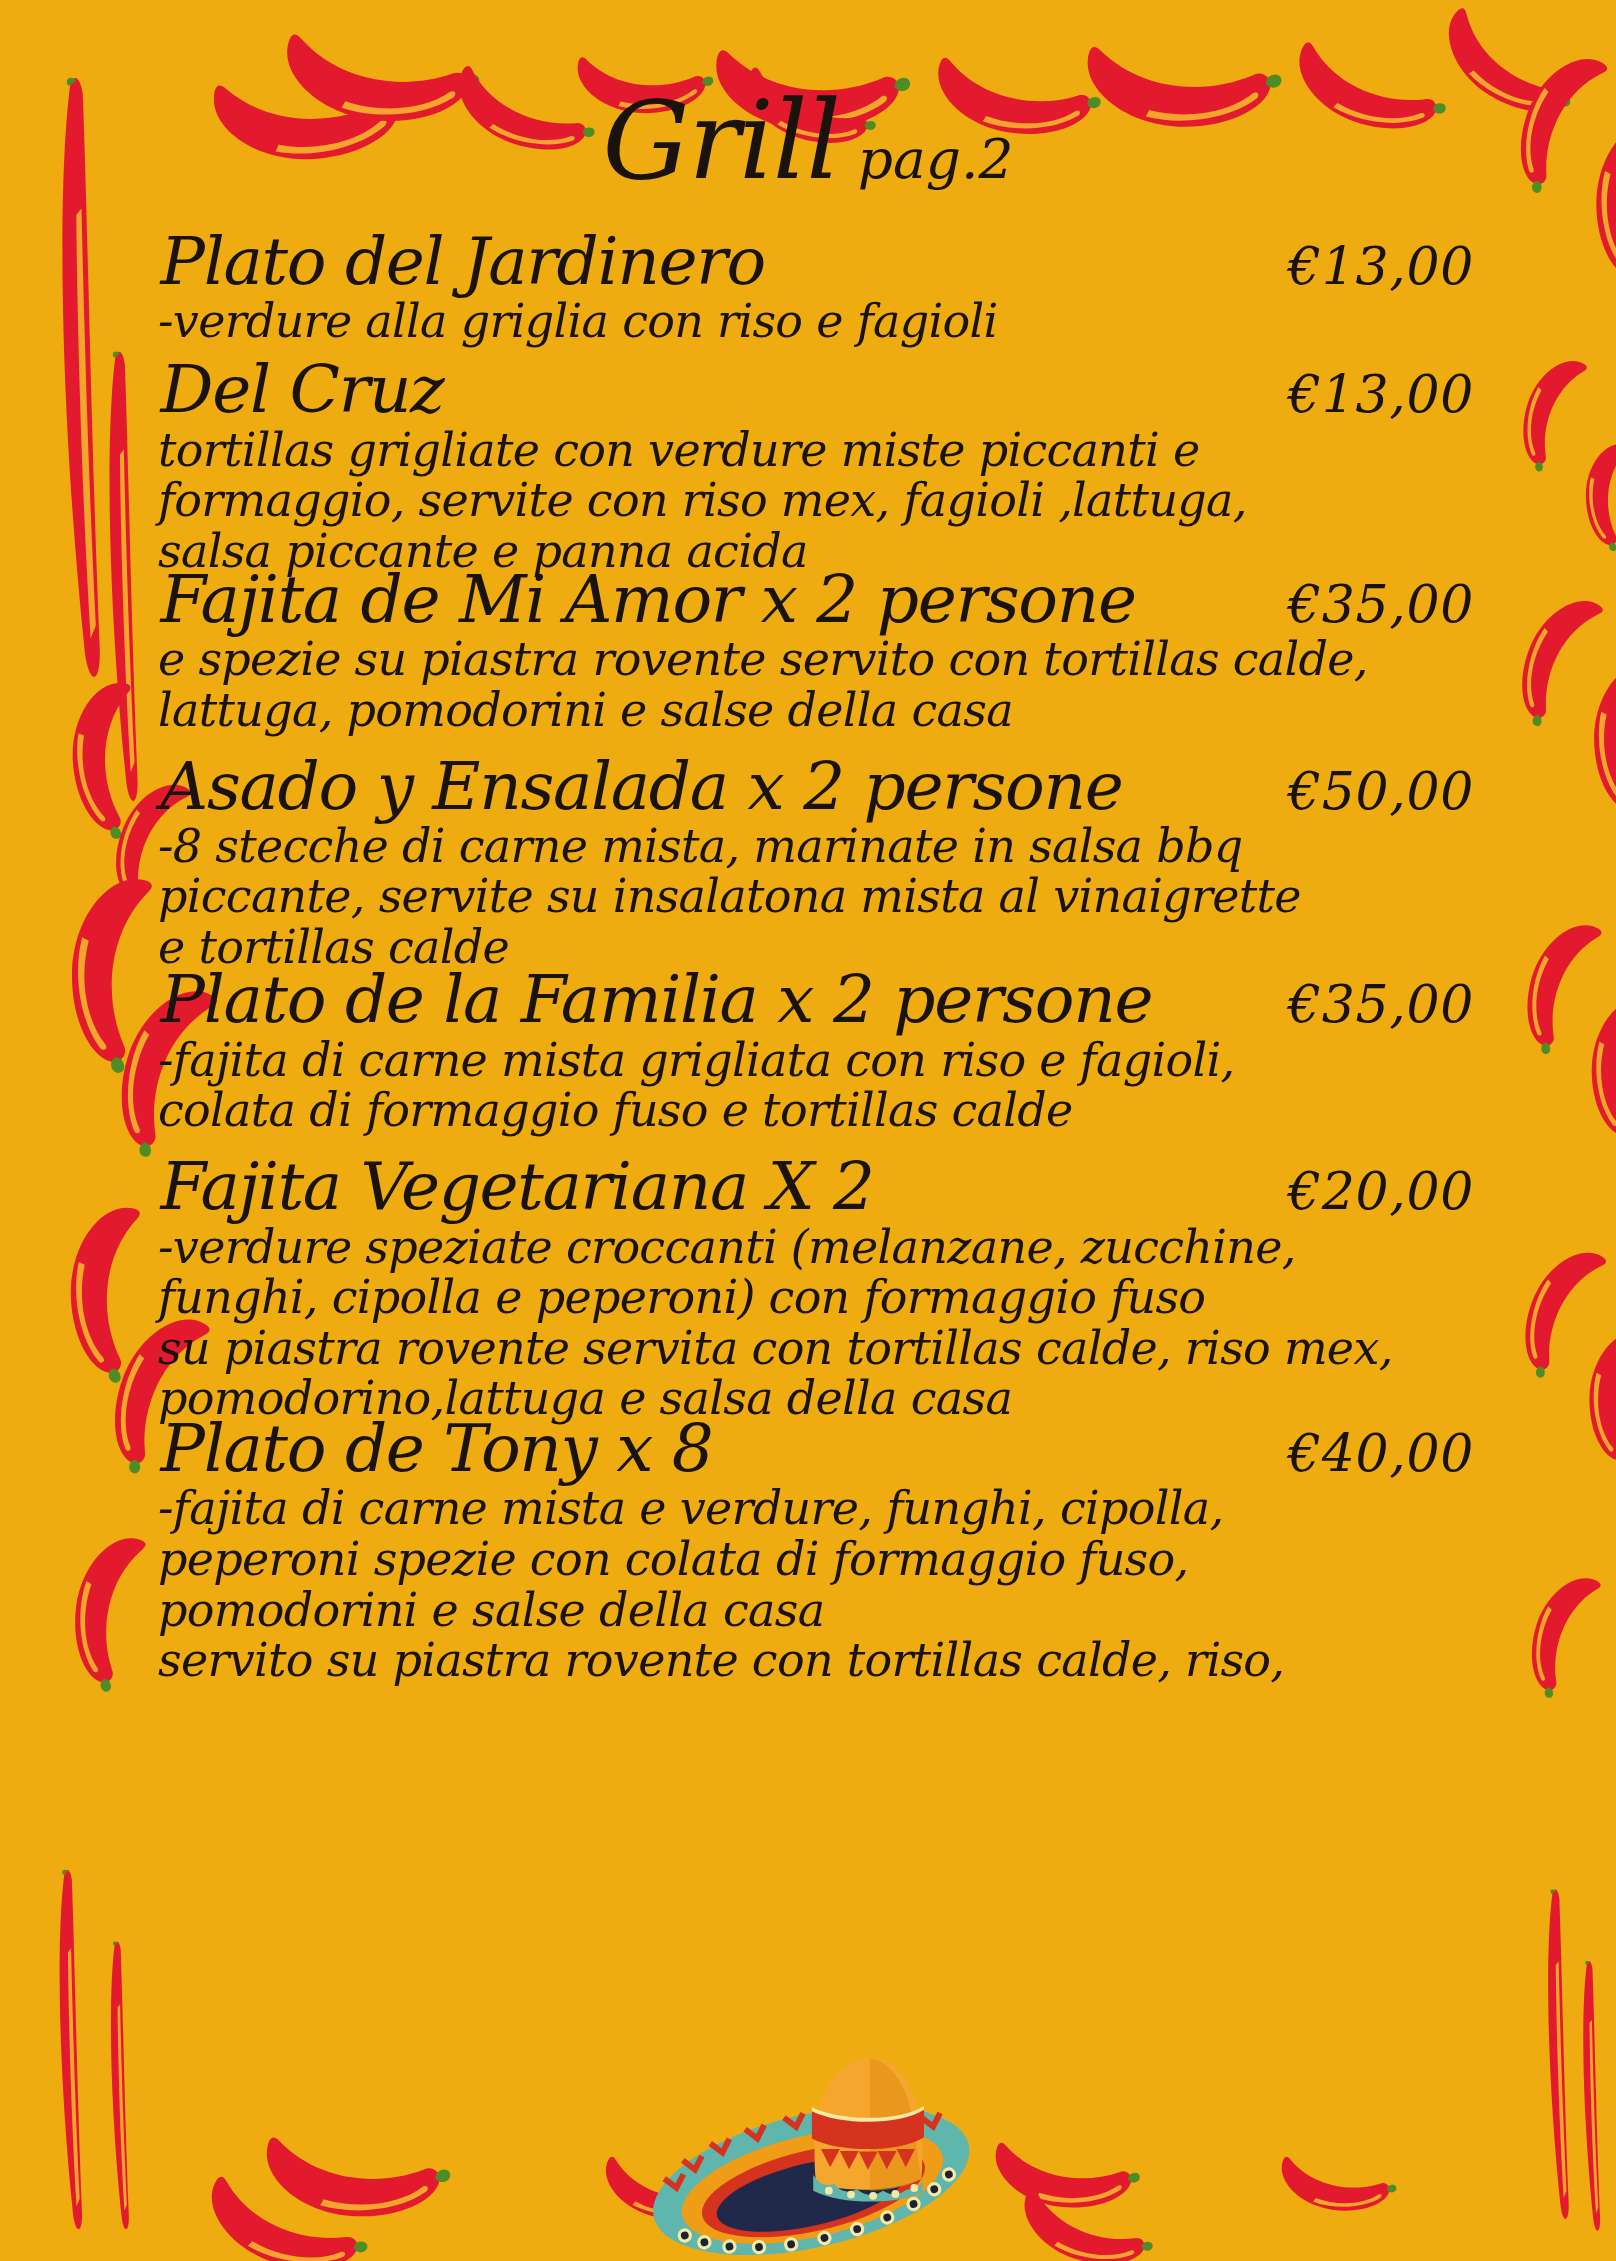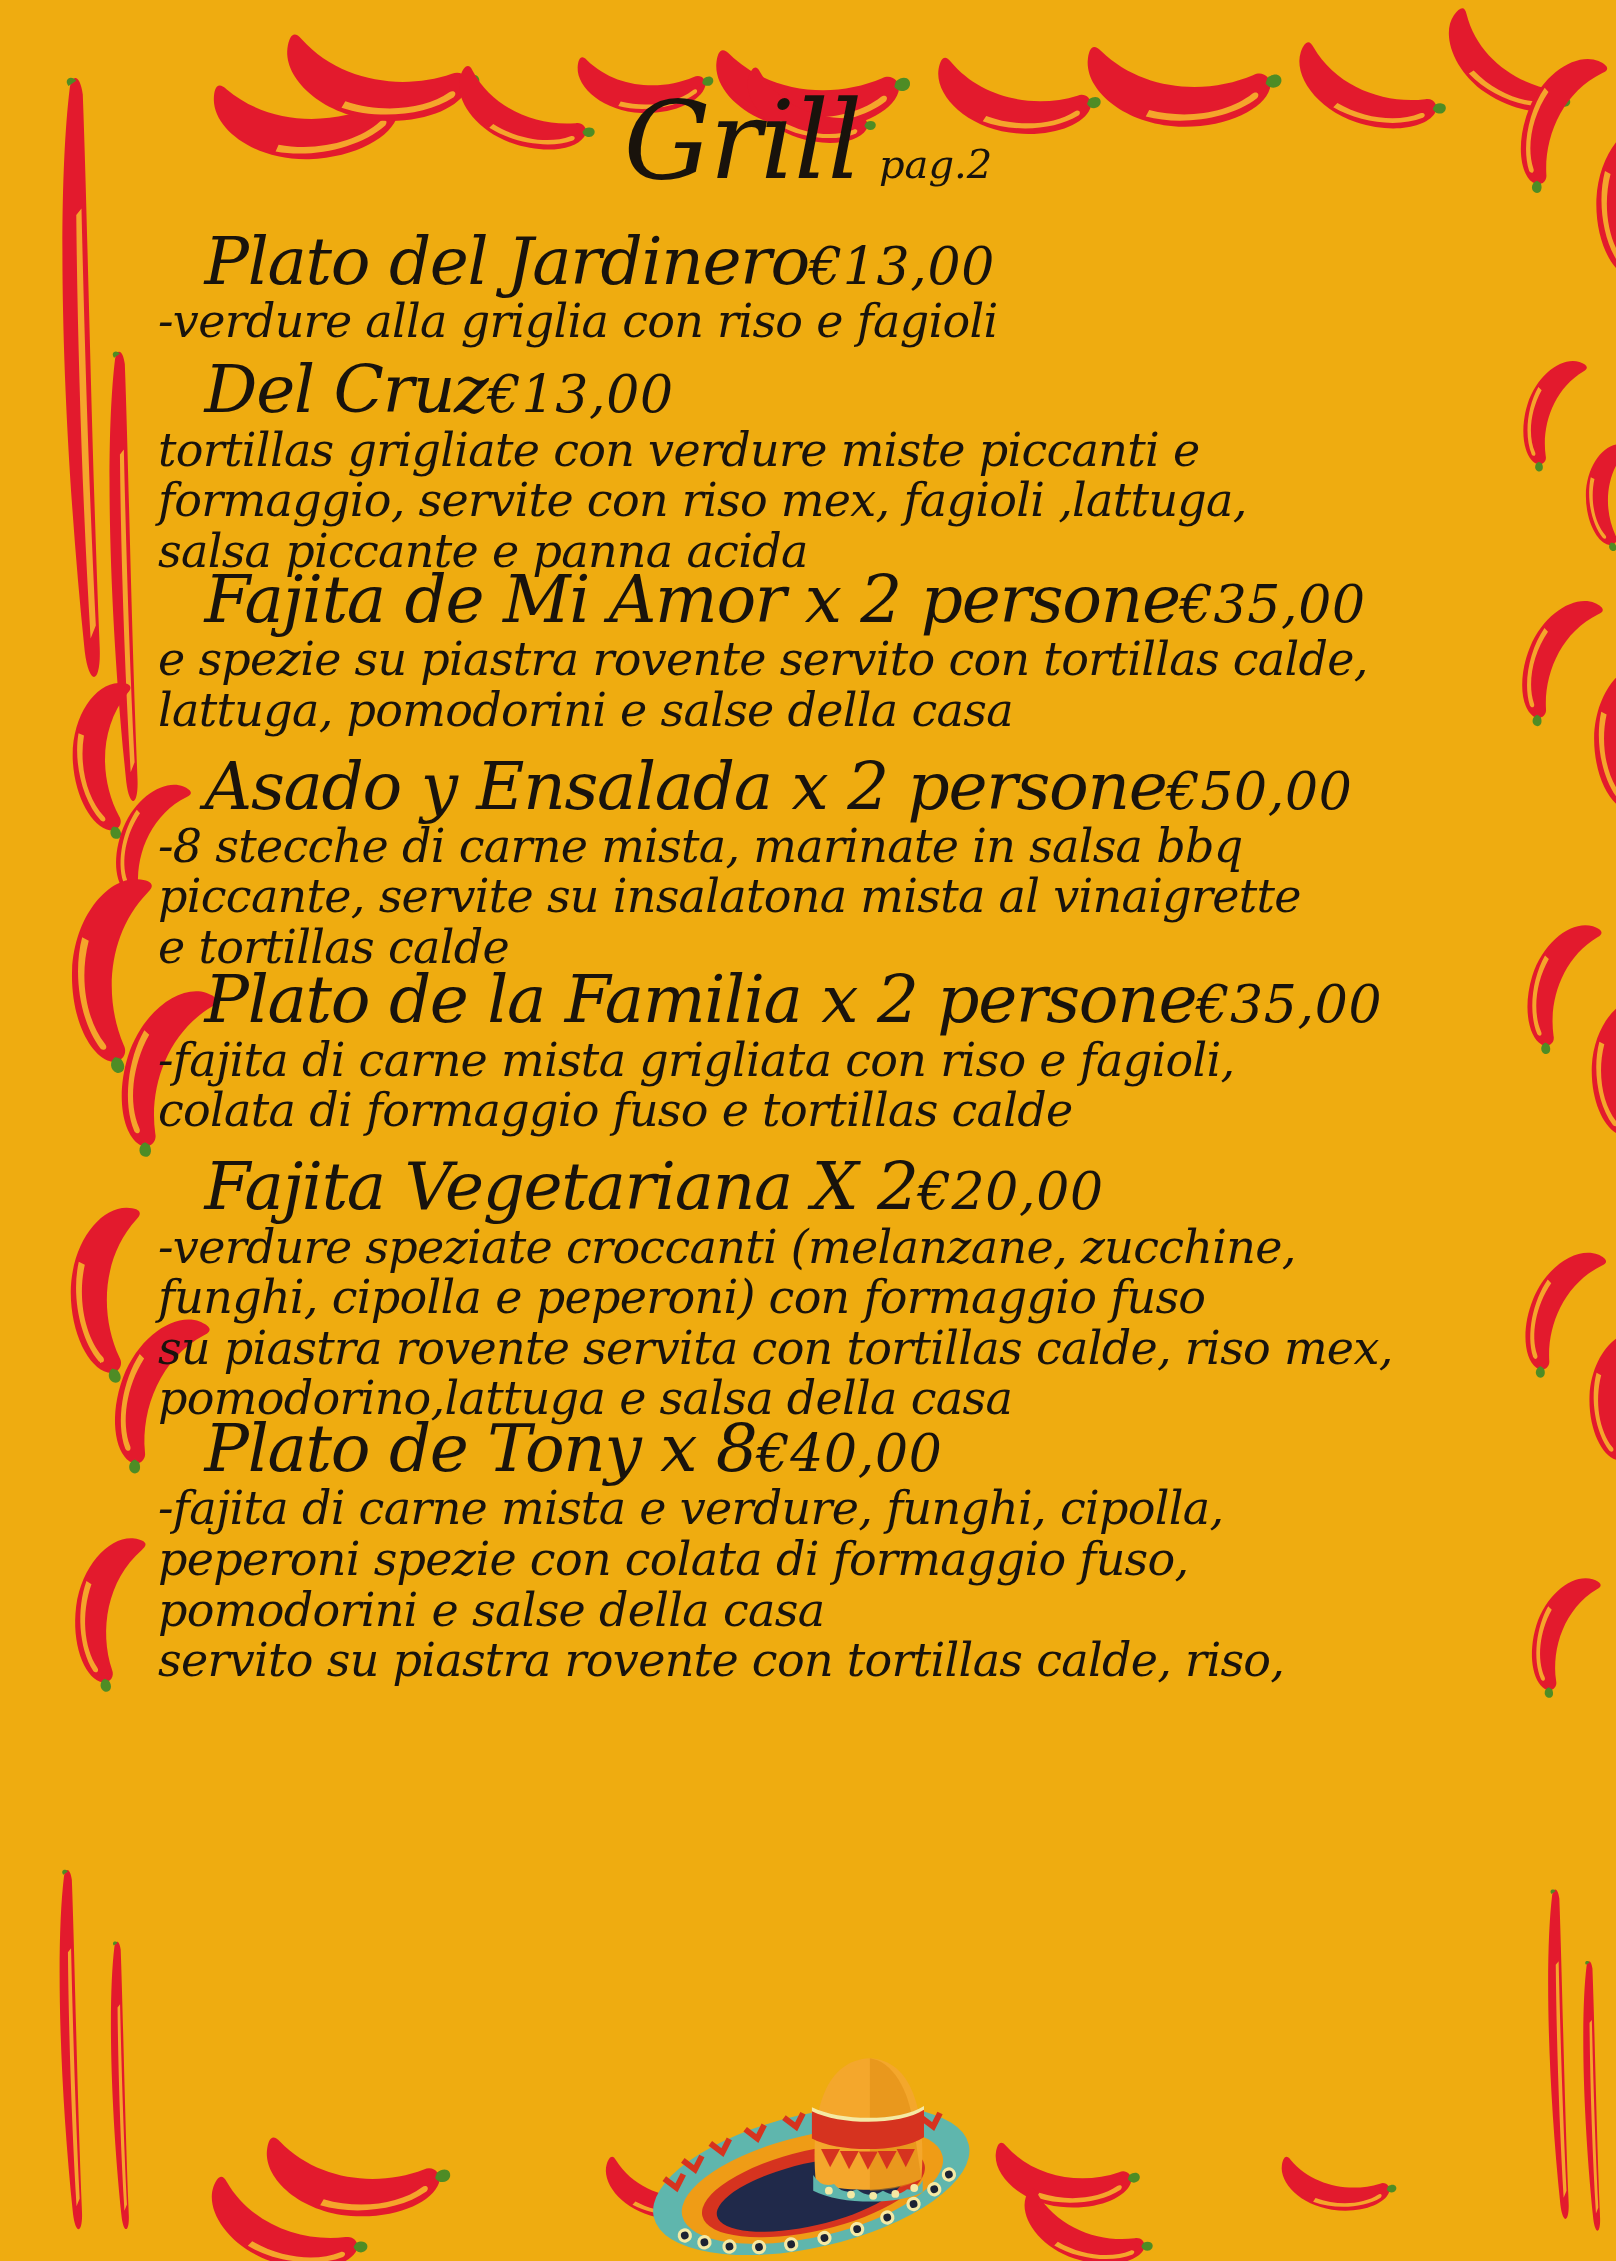--- a/index.html
+++ b/index.html
@@ -11,26 +11,26 @@
     font-family:"DejaVu Serif",serif;
     font-style:italic;
     color:#19130c;
   }
   .decor{position:absolute;left:0;top:0;width:1616px;height:2261px;z-index:0;}
   .header{
     position:absolute;top:77px;left:0;width:100%;
     text-align:center;z-index:2;white-space:nowrap;
   }
   .title{font-size:109px;letter-spacing:-1.3px;}
-  .pag{font-size:40px;margin-left:18px;}
+  .pag{font-size:55px;margin-left:18px;}
   .menu{
     position:absolute;left:158px;top:227px;width:1316px;z-index:2;
   }
   .item{margin:0;}
-  .row{display:flex;align-items:baseline;margin-left:44px;}
+  .row{display:flex;justify-content:space-between;align-items:baseline;}
   .name{
     margin:0;font-weight:normal;font-size:66px;line-height:1.05;
     letter-spacing:-1.3px;white-space:nowrap;padding-left:2.6px;
   }
   .price{font-size:52px;line-height:1;white-space:nowrap;letter-spacing:0.7px;}
   .desc{font-size:46px;line-height:1.1;letter-spacing:-0.7px;white-space:nowrap;}
   .i2{margin-top:8.5px;}
   .i3{margin-top:-11.7px;}
   .i4{margin-top:16.3px;}
   .i5{margin-top:-7.2px;}

